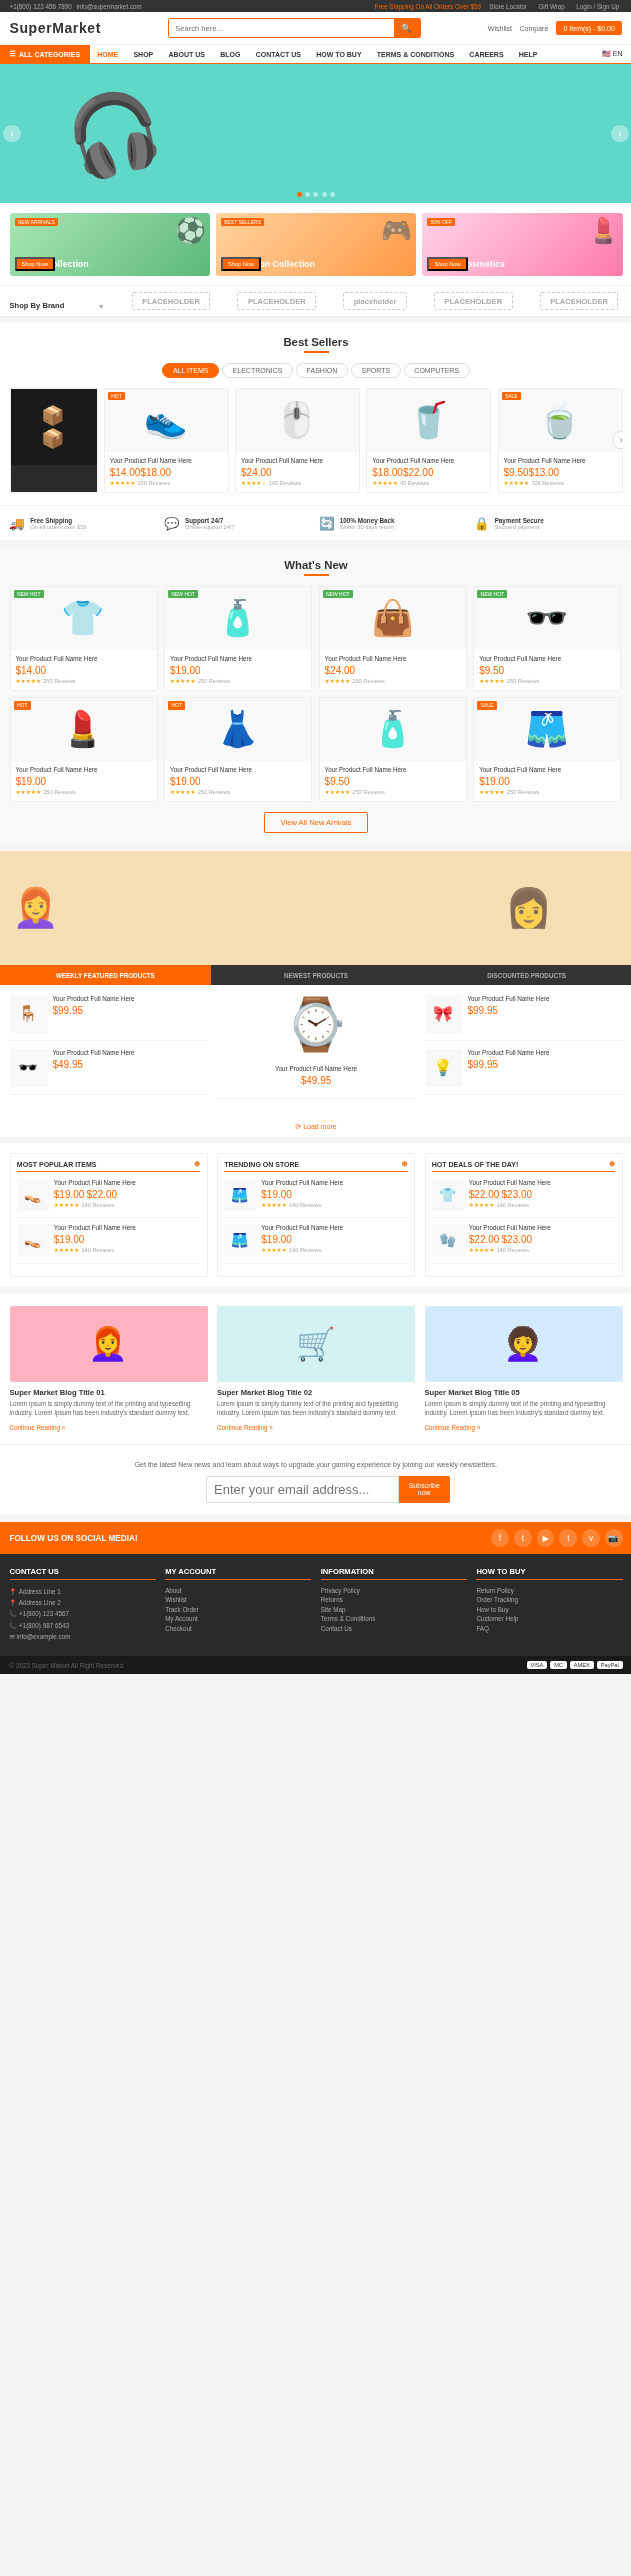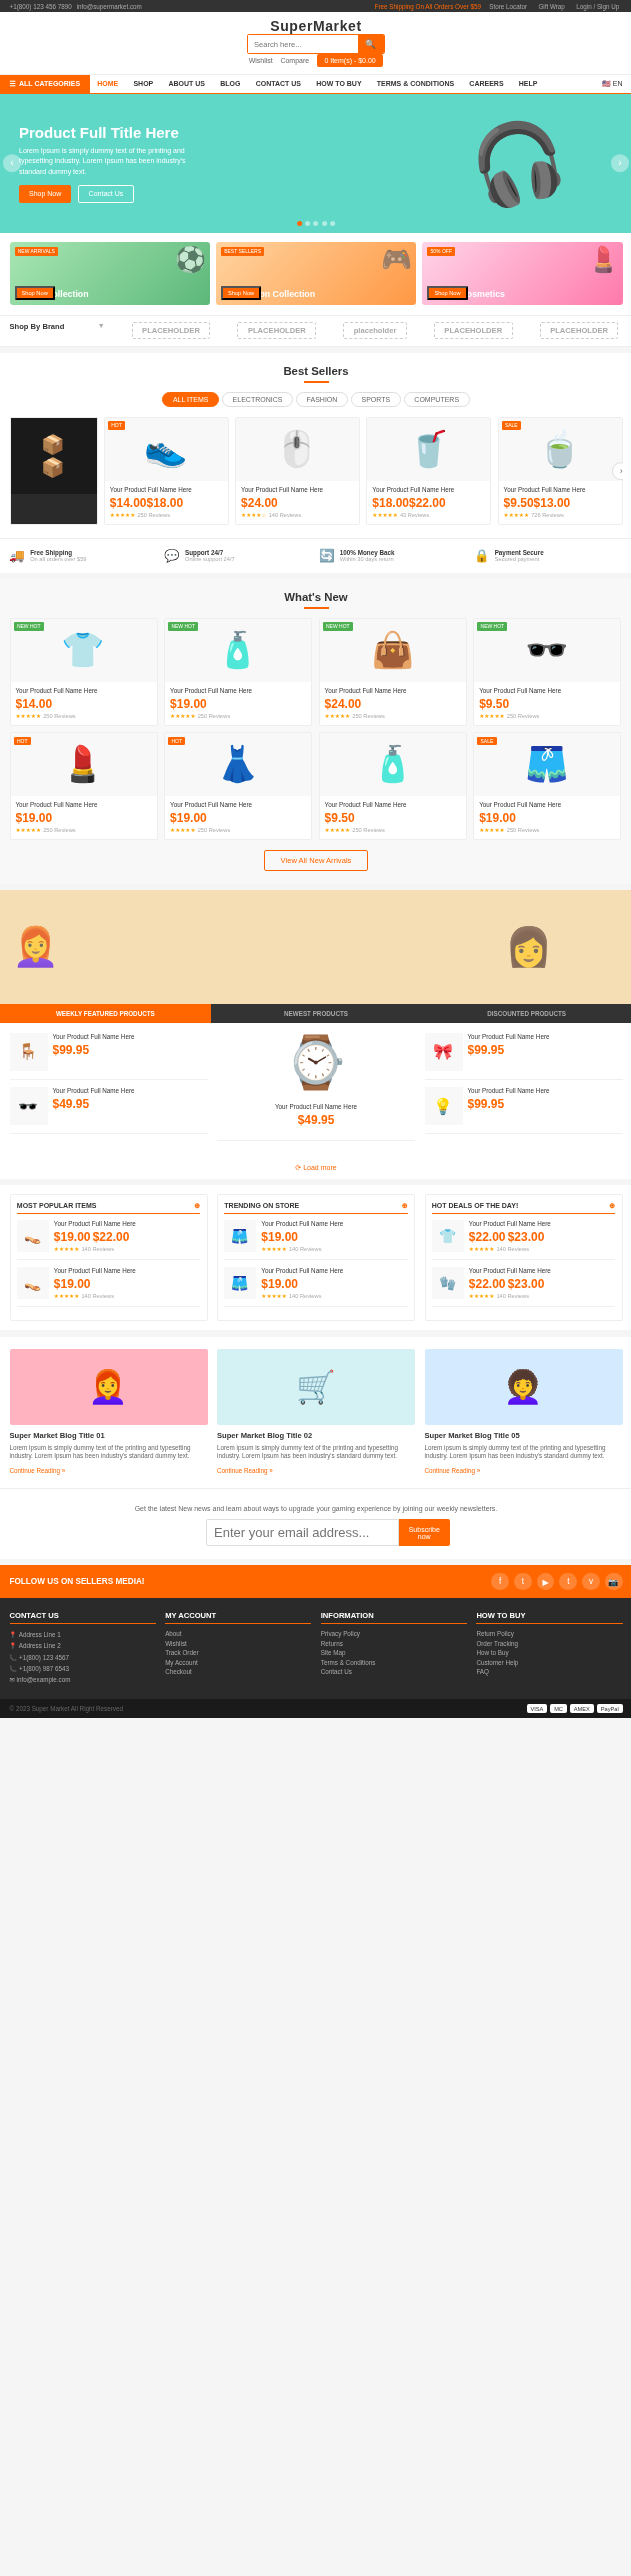--- a/index.html
+++ b/index.html
@@ -4,21 +4,21 @@
   <style>
     * { margin: 0; padding: 0; box-sizing: border-box; }
     body { font-family: Arial, sans-serif; background: #f5f5f5; color: #333; font-size: 7.6px; width: 632px; }
 
     
     .top-bar { background: #333; color: #aaa; font-size: 6.3px; padding: 2.5px 9.5px; display: flex; justify-content: space-between; align-items: center; }
     .top-bar a { color: #aaa; text-decoration: none; margin: 0 3.2px; }
     .top-bar-left, .top-bar-right { display: flex; align-items: center; gap: 5px; }
 
     
-    .header { background: #fff; padding: 6.3px 9.5px; display: flex; align-items: center; justify-content: space-between; border-bottom: 0.6px solid #eee; flex-direction: column; }
+    .header { background: #fff; padding: 6.3px 9.5px; display: flex; align-items: center; justify-content: space-between; border-bottom: 0.6px solid #eee; }
     .logo { font-size: 14px; font-weight: 900; color: #ff6600; letter-spacing: 0.6px; }
     .logo span { color: #333; }
     .search-bar { display: flex; flex: 1; max-width: 253px; margin: 0 12.6px; border: 1.3px solid #ff6600; border-radius: 1.9px; overflow: hidden; }
     .search-bar input { flex: 1; padding: 3.8px 6.3px; border: none; outline: none; font-size: 7.6px; }
     .search-bar button { background: #ff6600; border: none; color: #fff; padding: 3.8px 7.6px; cursor: pointer; font-size: 8.8px; }
     .header-right { display: flex; align-items: center; gap: 7.6px; font-size: 7px; color: #666; }
     .header-right .cart { background: #ff6600; color: #fff; padding: 3.2px 7.6px; border-radius: 1.9px; cursor: pointer; font-size: 7px; }
 
     
     .nav { background: #fff; border-bottom: 1.3px solid #ff6600; }
@@ -50,39 +50,39 @@
     .promo-card { flex: 1; border-radius: 3.2px; overflow: hidden; position: relative; height: 63px; display: flex; align-items: flex-end; padding: 6.3px; }
     .promo-card.green { background: linear-gradient(135deg, #a8e6b3, #5cb87a); }
     .promo-card.orange { background: linear-gradient(135deg, #ffd4a0, #ff9844); }
     .promo-card.pink { background: linear-gradient(135deg, #ffd4e8, #ff7aaa); }
     .promo-card h3 { font-size: 8.8px; font-weight: 900; color: #fff; }
     .promo-badge { position: absolute; top: 5px; left: 5px; background: #ff6600; color: #fff; font-size: 5px; padding: 1.3px 3.2px; border-radius: 1.3px; }
     .promo-btn { position: absolute; bottom: 5px; left: 5px; background: #ff6600; color: #fff; font-size: 5.7px; padding: 1.9px 5px; border-radius: 1.3px; cursor: pointer; }
     .promo-img { position: absolute; right: 3.2px; top: 3.2px; font-size: 25px; opacity: 0.6; }
 
     
-    .brand-bar { background: #fff; padding: 6.3px 9.5px; display: flex; align-items: flex-start; gap: 27px; border-top: 0.6px solid #eee; border-bottom: 0.6px solid #eee; }
+    .brand-bar { background: #fff; padding: 6.3px 9.5px; display: flex; align-items: flex-end; gap: 27px; border-top: 0.6px solid #eee; border-bottom: 0.6px solid #eee; }
     .brand-title { font-size: 7.6px; font-weight: bold; color: #333; margin-right: 6.3px; }
     .brand-placeholder { color: #aaa; font-size: 7.6px; font-weight: bold; border: 0.6px dashed #ccc; padding: 3.2px 9.5px; border-radius: 1.9px; }
 
     
     .section { background: #fff; padding: 12.6px 9.5px; margin-top: 6.3px; }
     .section-title { text-align: center; font-size: 11.4px; font-weight: 900; color: #333; margin-bottom: 9.5px; }
     .section-title::after { content: ''; display: block; width: 25px; height: 1.9px; background: #ff6600; margin: 3.2px auto 0; }
     .tabs { display: flex; justify-content: center; gap: 3.2px; margin-bottom: 9.5px; flex-wrap: wrap; }
     .tab { padding: 3.2px 9.5px; border: 0.6px solid #ddd; border-radius: 12.6px; font-size: 7px; cursor: pointer; color: #666; }
     .tab.active { background: #ff6600; color: #fff; border-color: #ff6600; }
     .products-row { display: flex; gap: 6.3px; align-items: stretch; overflow: hidden; position: relative; }
     .product-card { flex: 1; border: 0.6px solid #eee; border-radius: 1.9px; overflow: hidden; background: #fff; position: relative; min-width: 0; }
     .product-img { width: 100%; height: 63px; background: #f8f8f8; display: flex; align-items: center; justify-content: center; font-size: 25px; position: relative; }
     .product-img .badge { position: absolute; top: 3.2px; left: 3.2px; background: #ff6600; color: #fff; font-size: 5px; padding: 1.3px 3.2px; border-radius: 1.3px; }
     .product-img .badge.new { background: #4CAF50; }
     .product-info { padding: 5px; }
     .product-name { font-size: 6.3px; color: #333; margin-bottom: 1.9px; line-height: 1.3; }
-    .product-price { font-size: 12px; font-weight: bold; color: #ff6600; }
+    .product-price { font-size: 10px; font-weight: normal; color: #ff6600; }
     .stars { color: #ffa500; font-size: 5.7px; }
     .reviews { color: #aaa; font-size: 5.7px; }
     .arrow-btn { background: #fff; border: 0.6px solid #ddd; width: 17.7px; height: 17.7px; border-radius: 50%; display: flex; align-items: center; justify-content: center; cursor: pointer; position: absolute; top: 50%; transform: translateY(-50%); font-size: 8.8px; color: #666; z-index: 2; }
     .arrow-btn.right { right: -7.6px; }
 
     
     .trust-badges { background: #fff; display: flex; padding: 9.5px; gap: 6.3px; border-top: 0.6px solid #eee; }
     .trust-badge { flex: 1; display: flex; align-items: center; gap: 5px; }
     .trust-icon { font-size: 12.6px; color: #ff6600; }
     .trust-text h4 { font-size: 6.3px; font-weight: bold; color: #333; }
@@ -202,28 +202,20 @@
       <a href="#">TERMS &amp; CONDITIONS</a>
       <a href="#">CAREERS</a>
       <a href="#">HELP</a>
     </div>
     <div class="nav-right">🇺🇸 EN</div>
   </div>
 </div>
 
 <div class="hero">
   <button class="hero-arrow left">‹</button>
-  <div class="hero-content">
-    <h2>Product Full Title Here</h2>
-    <p>Lorem Ipsum is simply dummy text of the printing and typesetting industry. Lorem Ipsum has been industry's standard dummy text.</p>
-    <div class="hero-btns">
-      <button class="btn-orange">Shop Now</button>
-      <button class="btn-outline">Contact Us</button>
-    </div>
-  </div>
   <div class="hero-image">
     <div style="font-size:76px; transform:rotate(-15deg);">🎧</div>
   </div>
   <button class="hero-arrow right">›</button>
   <div class="hero-dots">
     <span class="dot active"></span>
     <span class="dot"></span>
     <span class="dot"></span>
     <span class="dot"></span>
     <span class="dot"></span>
@@ -613,21 +605,21 @@
 
 <div class="newsletter">
   <p>Get the latest New news and learn about ways to upgrade your gaming experience by joining our weekly newsletters.</p>
   <div class="newsletter-form">
     <input type="email" placeholder="Enter your email address..." style="">
     <button>Subscribe now</button>
   </div>
 </div>
 
 <div class="social-bar">
-  <h3>FOLLOW US ON SELLERS MEDIA!</h3>
+  <h3>FOLLOW US ON SOCIAL MEDIA!</h3>
   <div class="social-icons">
     <div class="social-icon">f</div>
     <div class="social-icon">t</div>
     <div class="social-icon">▶</div>
     <div class="social-icon">t</div>
     <div class="social-icon">v</div>
     <div class="social-icon">📷</div>
   </div>
 </div>
 

